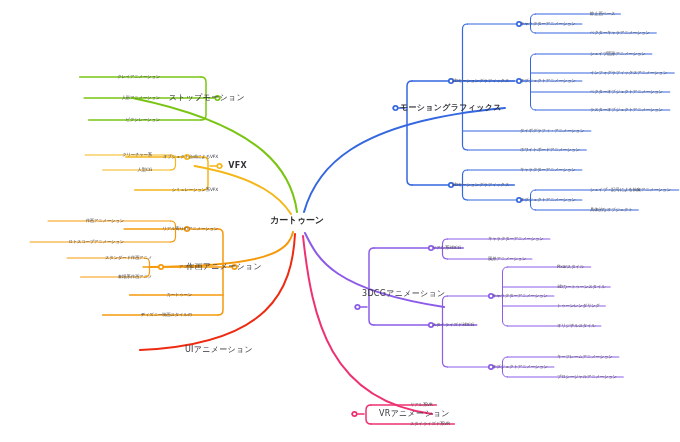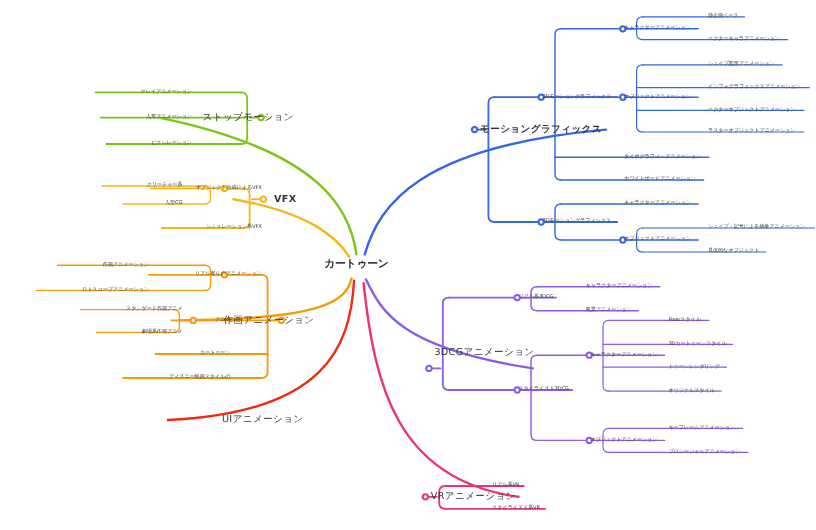--- a/index.html
+++ b/index.html
@@ -226,21 +226,21 @@
       <div class="node-label lvl-3 anchor-left" style="left: 488px; top: 239px;"><span>キャラクターアニメーション</span></div>
       <div class="node-label lvl-3 anchor-left" style="left: 488px; top: 259px;"><span>風景アニメーション</span></div>
       <div class="node-label lvl-3 anchor-left" style="left: 492px; top: 296px;"><span>キャラクターアニメーション</span></div>
       <div class="node-label lvl-3 anchor-left" style="left: 492px; top: 367px;"><span>オブジェクトアニメーション</span></div>
       <div class="node-label lvl-4 anchor-left" style="left: 557px; top: 267px;"><span>Pixarスタイル</span></div>
       <div class="node-label lvl-4 anchor-left" style="left: 557px; top: 287px;"><span>3Dカートゥーンスタイル</span></div>
       <div class="node-label lvl-4 anchor-left" style="left: 557px; top: 306px;"><span>トゥーンレンダリング</span></div>
       <div class="node-label lvl-4 anchor-left" style="left: 557px; top: 326px;"><span>オリジナルスタイル</span></div>
       <div class="node-label lvl-4 anchor-left" style="left: 557px; top: 357px;"><span>キーフレームアニメーション</span></div>
       <div class="node-label lvl-4 anchor-left" style="left: 557px; top: 377px;"><span>プロシージャルアニメーション</span></div>
-      <div class="node-label lvl-1 anchor-left" style="left: 359px; top: 414px;"><span>VRアニメーション</span></div>
+      <div class="node-label lvl-1 anchor-left" style="left: 379px; top: 414px;"><span>VRアニメーション</span></div>
       <div class="node-label lvl-2 anchor-left" style="left: 410px; top: 405px;"><span>リアル系VR</span></div>
       <div class="node-label lvl-2 anchor-left" style="left: 410px; top: 424px;"><span>スタイライズド系VR</span></div>
     </div>
 
   <div class="node-label lvl-root anchor-mid" id="root-label" style="left:297px; top:221px;">
     <div>カートゥーン</div>
   </div>
 
 </div>
 

